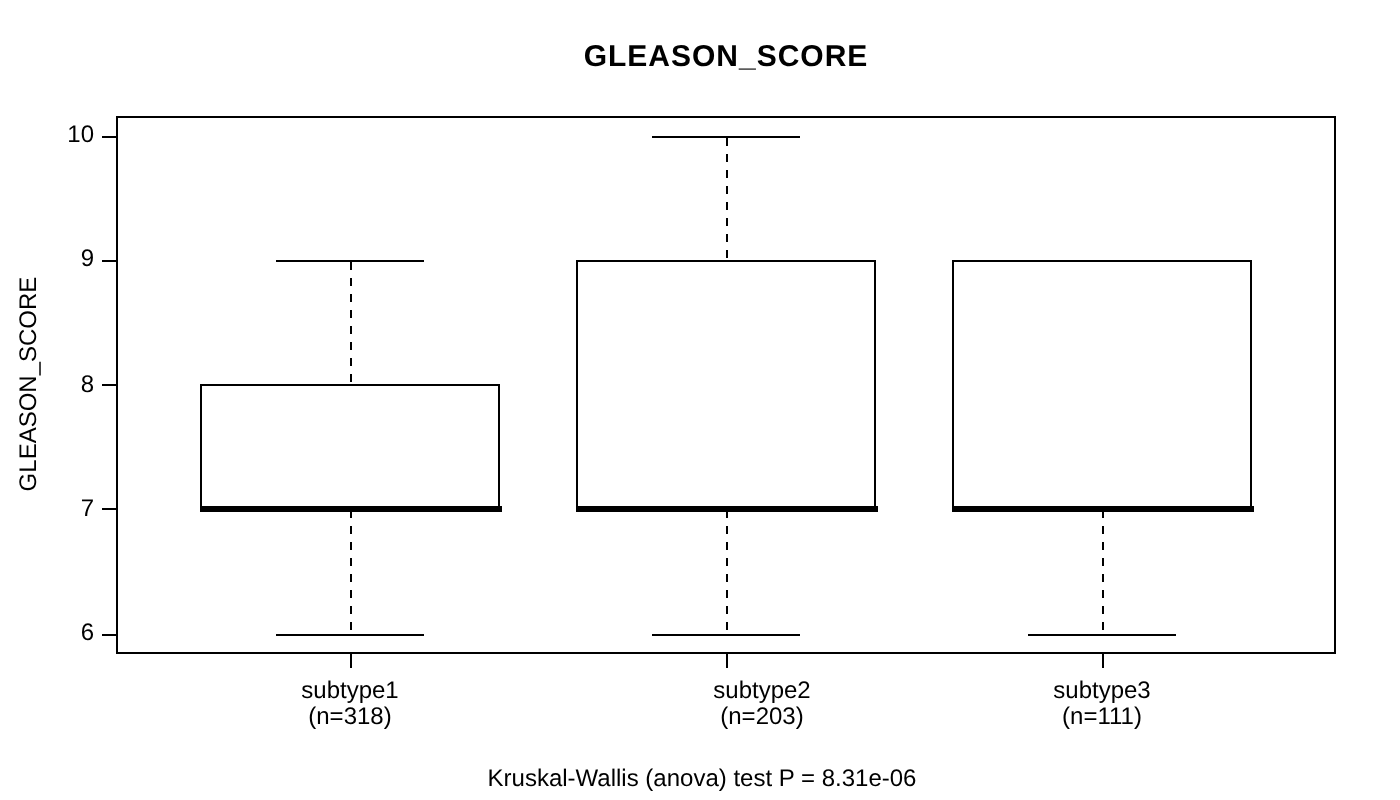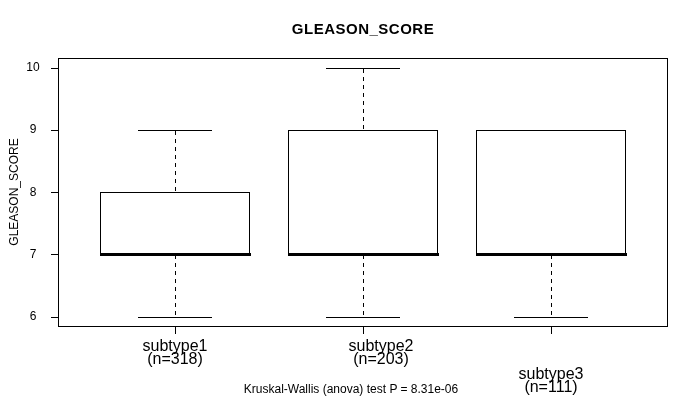--- a/index.html
+++ b/index.html
@@ -32,27 +32,27 @@
   .plot-box {
     position: absolute;
     left: 58px; top: 58px; width: 610px; height: 269px;
     border: 1px solid #000000;
     box-sizing: border-box;
     background: #ffffff;
   }
   .tick { position: absolute; background: #000000; }
   .ytick-label {
     position: absolute;
-    width: 28px; text-align: center;
+    width: 28px; text-align: right;
     font-size: 12px; line-height: 15px;
   }
   .xgroup-label {
     position: absolute;
     width: 140px; text-align: center;
-    font-size: 16px; line-height: 13px;
+    font-size: 12px; line-height: 13px;
   }
   .box-rect {
     position: absolute;
     border: 1px solid #000000;
     background: #ffffff;
     box-sizing: border-box;
   }
   .median-line { position: absolute; background: #000000; }
   .whisker-dash {
     position: absolute; width: 1px;
@@ -88,21 +88,21 @@
       <div class="xgroup-label" style="position: absolute; left: 105px; top: 339px;">
         <div>subtype1</div>
         <div>(n=318)</div>
       </div>
       <div class="tick" style="position: absolute; left: 363px; top: 327px; width: 1px; height: 7px; background: rgb(0, 0, 0);"></div>
       <div class="xgroup-label" style="position: absolute; left: 311px; top: 339px;">
         <div>subtype2</div>
         <div>(n=203)</div>
       </div>
       <div class="tick" style="position: absolute; left: 551px; top: 327px; width: 1px; height: 7px; background: rgb(0, 0, 0);"></div>
-      <div class="xgroup-label" style="position: absolute; left: 481px; top: 339px; margin-top: 28px;">
+      <div class="xgroup-label" style="position: absolute; left: 481px; top: 339px;">
         <div>subtype3</div>
         <div>(n=111)</div>
       </div>
       <div class="whisker-dash" style="position: absolute; left: 175px; top: 130.75px; height: 61.25px;"></div>
       <div class="whisker-dash" style="position: absolute; left: 175px; top: 255.25px; height: 61.25px;"></div>
       <div class="box-rect" style="position: absolute; left: 100px; top: 192px; width: 150px; height: 63.25px;"></div>
       <div class="whisker-cap" style="position: absolute; left: 138px; top: 129.75px; width: 74px; background: rgb(0, 0, 0);"></div>
       <div class="whisker-cap" style="position: absolute; left: 138px; top: 316.5px; width: 74px; background: rgb(0, 0, 0);"></div>
       <div class="median-line" style="position: absolute; left: 100px; top: 253.25px; width: 151px; height: 3px;"></div>
       <div class="whisker-dash" style="position: absolute; left: 363px; top: 68.5px; height: 61.25px;"></div>

